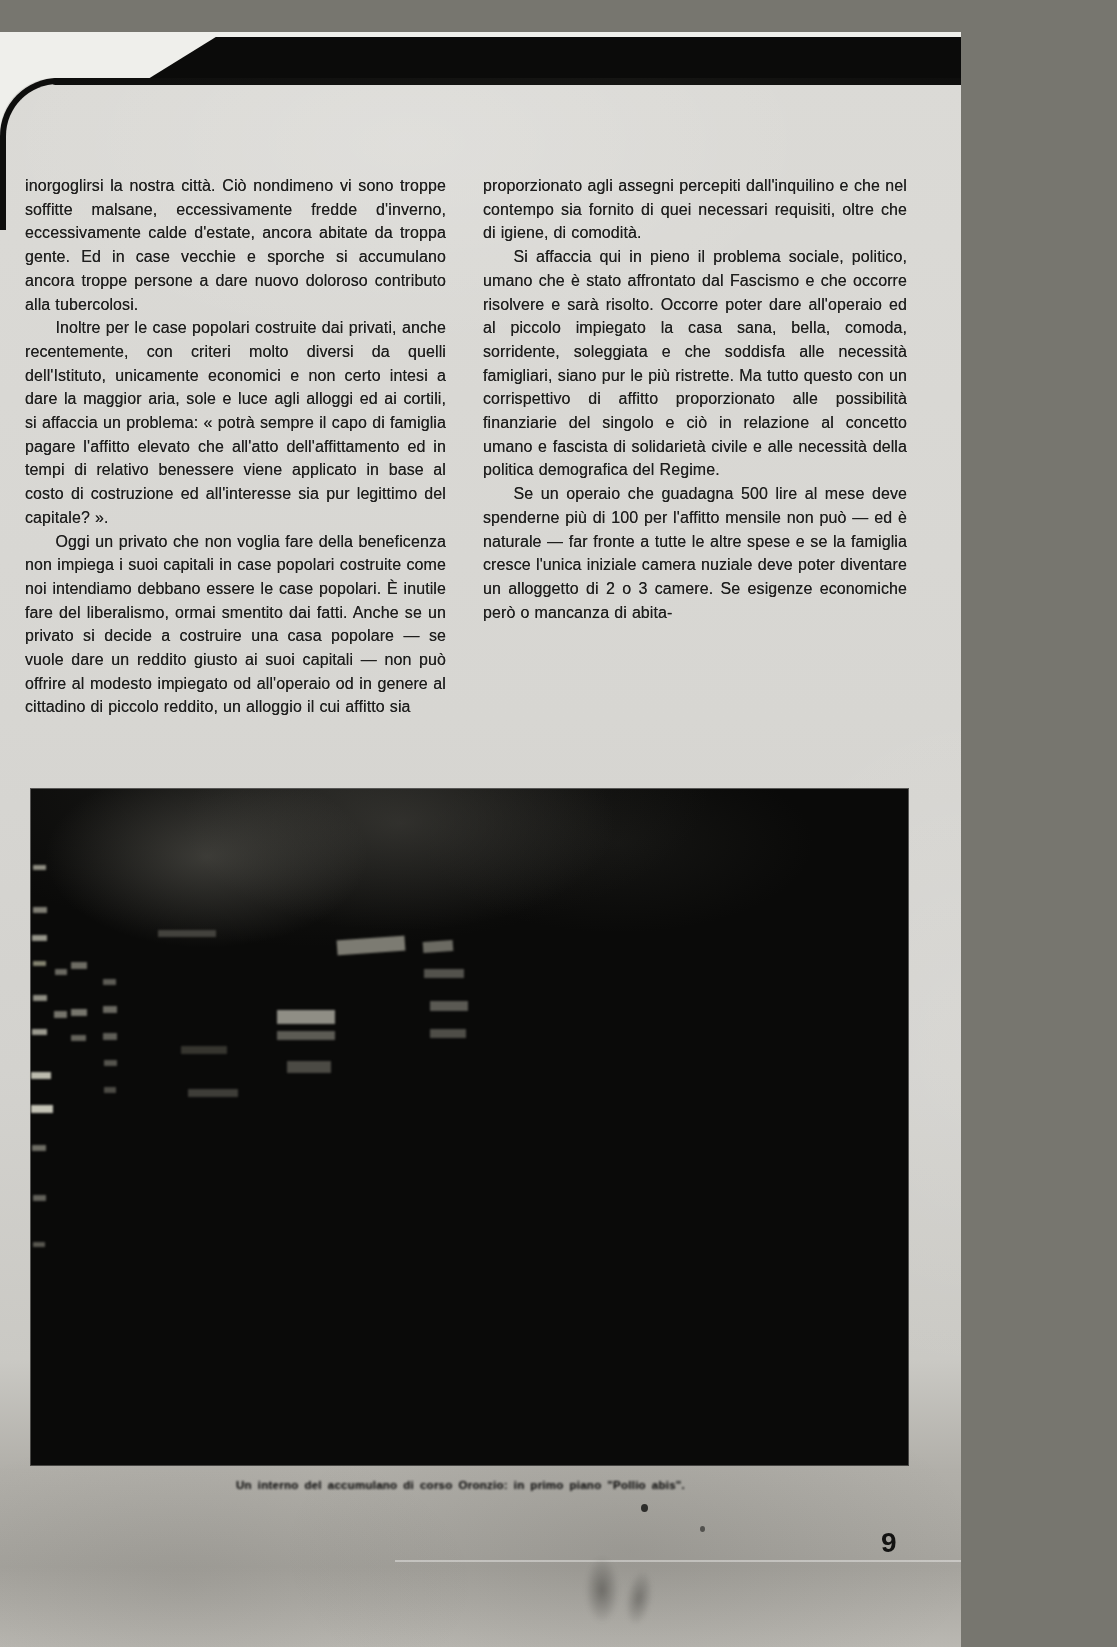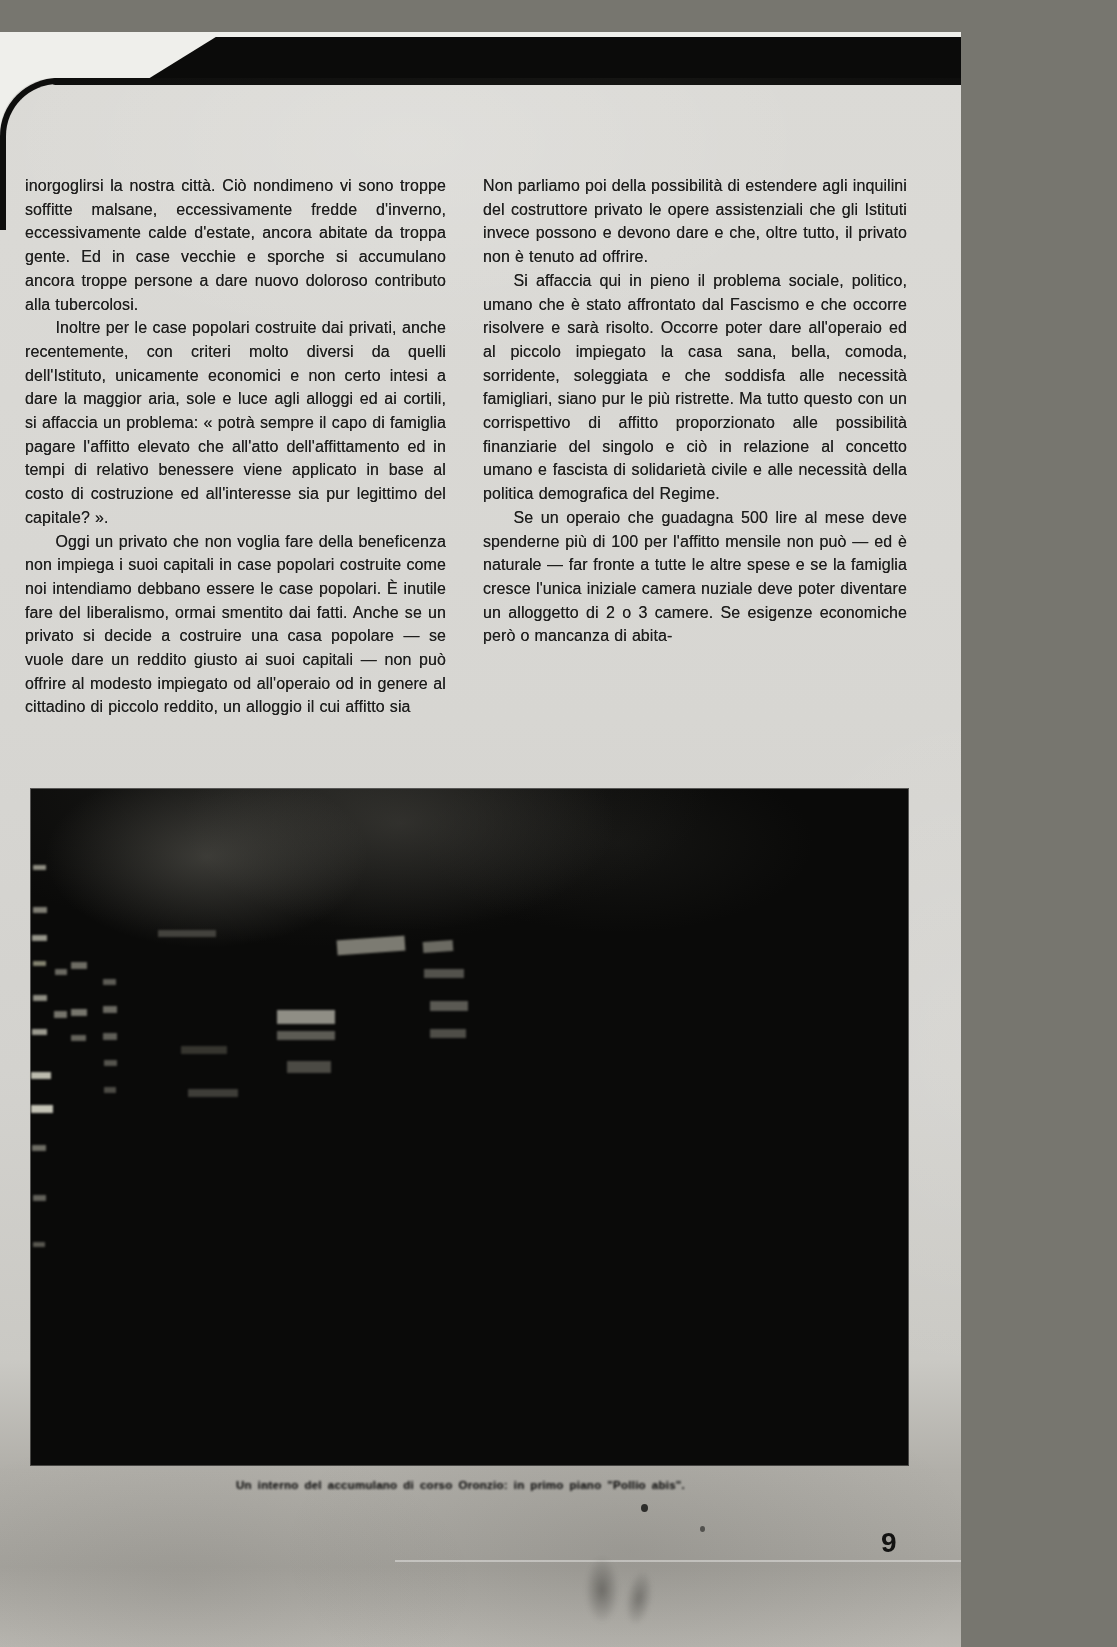--- a/index.html
+++ b/index.html
@@ -121,21 +121,21 @@
     <div class="page-texture"></div>
     <div class="page-top-edge"></div>
     <div class="corner-arc"></div>
 
     <div class="col col-left">
         <p>inorgoglirsi la nostra città. Ciò nondimeno vi sono troppe soffitte malsane, eccessivamente fredde d'inverno, eccessivamente calde d'estate, ancora abitate da troppa gente. Ed in case vecchie e sporche si accumulano ancora troppe persone a dare nuovo doloroso contributo alla tubercolosi.</p>
         <p>Inoltre per le case popolari costruite dai privati, anche recentemente, con criteri molto diversi da quelli dell'Istituto, unicamente economici e non certo intesi a dare la maggior aria, sole e luce agli alloggi ed ai cortili, si affaccia un problema: « potrà sempre il capo di famiglia pagare l'affitto elevato che all'atto dell'affittamento ed in tempi di relativo benessere viene applicato in base al costo di costruzione ed all'interesse sia pur legittimo del capitale? ».</p>
         <p>Oggi un privato che non voglia fare della beneficenza non impiega i suoi capitali in case popolari costruite come noi intendiamo debbano essere le case popolari. È inutile fare del liberalismo, ormai smentito dai fatti. Anche se un privato si decide a costruire una casa popolare — se vuole dare un reddito giusto ai suoi capitali — non può offrire al modesto impiegato od all'operaio od in genere al cittadino di piccolo reddito, un alloggio il cui affitto sia</p>
       </div>
     <div class="col col-right">
-        <p>Non parliamo poi della possibilità di estendere agli inquilini del costruttore privato le opere assistenziali che gli Istituti invece possono e devono dare e che, oltre tutto, il privato non è tenuto ad offrire.</p>
+        <p>proporzionato agli assegni percepiti dall'inquilino e che nel contempo sia fornito di quei necessari requisiti, oltre che di igiene, di comodità.</p>
         <p>Si affaccia qui in pieno il problema sociale, politico, umano che è stato affrontato dal Fascismo e che occorre risolvere e sarà risolto. Occorre poter dare all'operaio ed al piccolo impiegato la casa sana, bella, comoda, sorridente, soleggiata e che soddisfa alle necessità famigliari, siano pur le più ristrette. Ma tutto questo con un corrispettivo di affitto proporzionato alle possibilità finanziarie del singolo e ciò in relazione al concetto umano e fascista di solidarietà civile e alle necessità della politica demografica del Regime.</p>
         <p>Se un operaio che guadagna 500 lire al mese deve spenderne più di 100 per l'affitto mensile non può — ed è naturale — far fronte a tutte le altre spese e se la famiglia cresce l'unica iniziale camera nuziale deve poter diventare un alloggetto di 2 o 3 camere. Se esigenze economiche però o mancanza di abita-</p>
       </div>
 
     <div class="photo">
 
       <div class="w" style="left:2px;top:76px;width:13px;height:5px;background:#8e8d82;"></div>
       <div class="w" style="left:2px;top:118px;width:14px;height:6px;background:#7f7e74;"></div>
       <div class="w" style="left:1px;top:146px;width:15px;height:6px;background:#96958a;"></div>
       <div class="w" style="left:2px;top:172px;width:13px;height:5px;background:#83826f;"></div>

